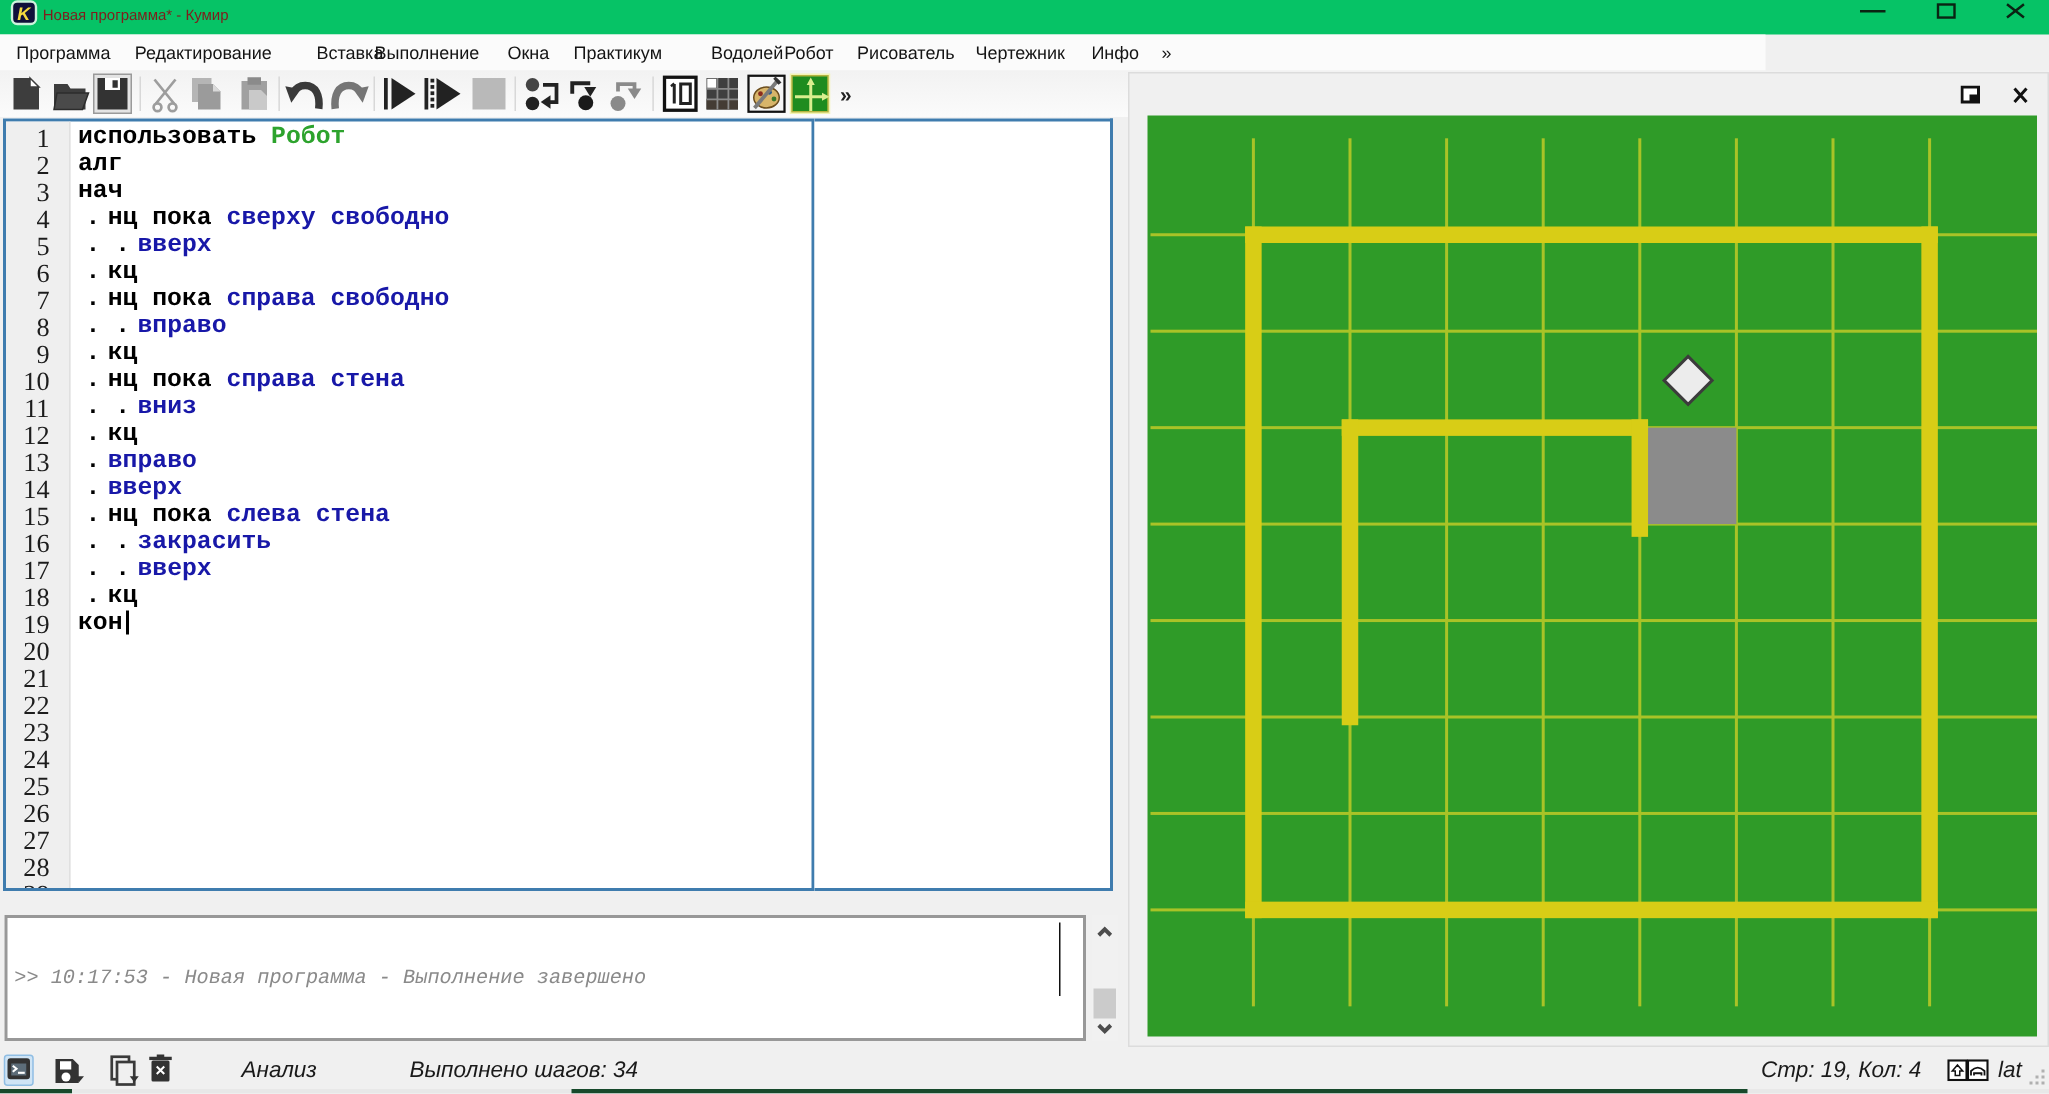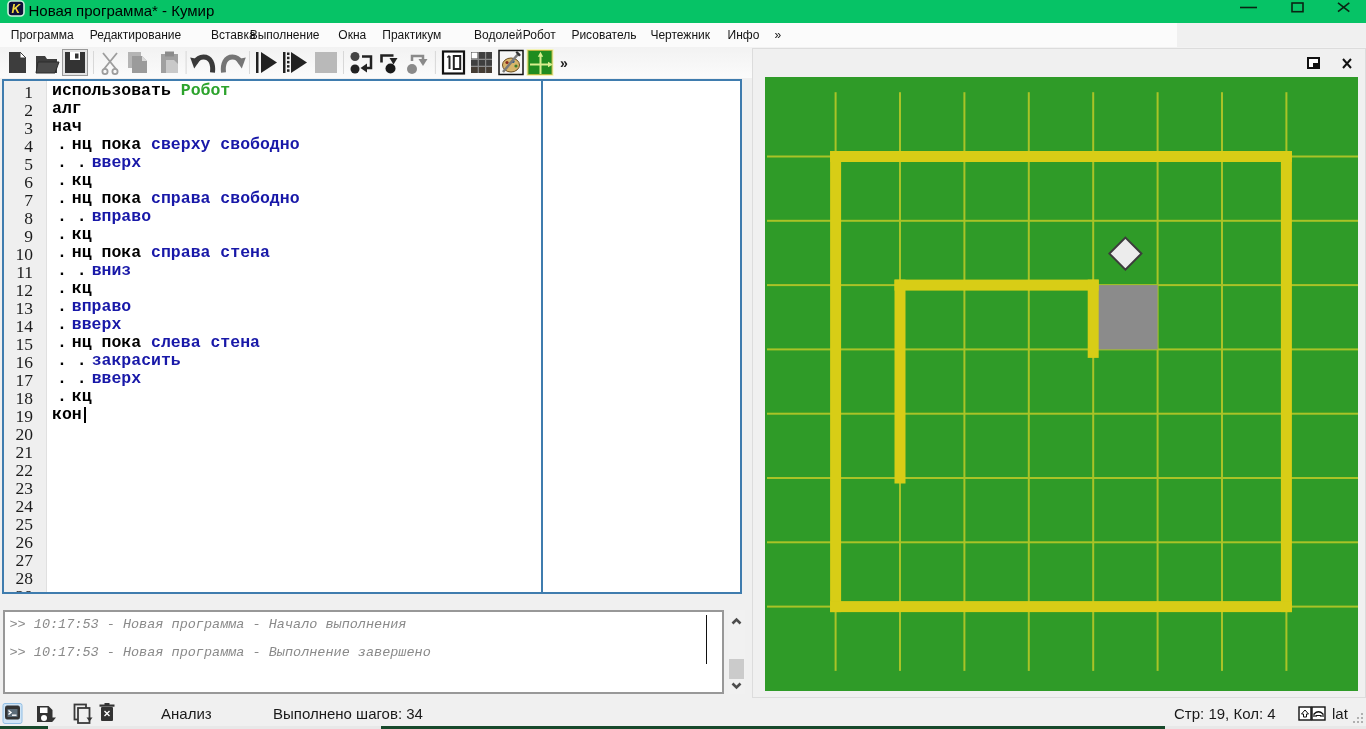--- a/index.html
+++ b/index.html
@@ -1,19 +1,19 @@
 <!DOCTYPE html>
 <html><head><meta charset="utf-8">
 <style>
   html,body{margin:0;padding:0;width:1366px;height:729px;overflow:hidden;
     font-family:"Liberation Sans",sans-serif;background:#f0f0f0;position:relative;}
   .abs{position:absolute;}
   
   #titlebar{left:0;top:0;width:1366px;height:22.5px;background:#06c366;}
-  #ktitle{left:28.5px;top:0;height:21px;line-height:21px;font-size:15px;color:#000000;}
+  #ktitle{left:28.5px;top:0;height:21px;line-height:21px;font-size:10px;color:#7f1d1d;}
   
   #menubar{left:0;top:22.5px;width:1177px;height:24.5px;background:#fbfbfb;font-size:12px;color:#141414;}
   #menubar span{position:absolute;top:0;height:24.5px;line-height:25px;}
   
   #toolbar{left:0;top:47px;width:1366px;height:31px;background:linear-gradient(#f2f2f2,#fbfbfb);}
   
   #editor{left:2px;top:79px;width:537px;height:511px;border:2px solid #3f7cae;background:#fff;overflow:hidden;}
   #gutter{left:0;top:0;width:42px;height:511px;background:#efefef;border-right:1px solid #e0e0e0;}
   #lnums{left:0;top:2.2px;width:29px;text-align:right;font-family:"Liberation Serif",serif;font-size:17.5px;color:#1c1c1c;line-height:18px;white-space:pre;}
   #code{left:48px;top:1.2px;font-family:"Liberation Mono",monospace;font-weight:bold;
@@ -22,21 +22,21 @@
   #marginpanel{left:543px;top:79px;width:197px;height:511px;border:2px solid #3f7cae;border-left:none;background:#fff;}
   
   #console{left:3px;top:610px;width:717px;height:80px;border:2px solid #989898;background:#fff;}
   #console .line{position:absolute;left:4.5px;font-family:"Liberation Mono",monospace;
       font-style:italic;font-size:13.5px;color:#8a8a8a;white-space:pre;}
   #caret2{left:700.5px;top:2.5px;width:1.8px;height:49px;background:#111;}
   #sbar{left:727.5px;top:610px;width:17px;height:84px;background:#f1f1f1;}
   #sthumb{left:1px;top:49px;width:15px;height:20px;background:#cbcbcb;}
   
   #statusbar{left:0;top:700px;width:1366px;height:26px;background:#f0f0f0;font-size:15px;color:#1a1a1a;}
-  #statusbar span{position:absolute;top:0;height:26px;line-height:27px;}
+  #statusbar span{position:absolute;top:0;height:26px;line-height:27px;font-style:italic;}
   #bottomstrip{left:0;top:726px;width:1366px;height:3px;background:#e8e8e8;}
   .bseg{position:absolute;top:0;height:3px;background:#17492b;}
   
   #robotpanel{left:752px;top:48px;width:612px;height:648px;background:#f0f0f0;border:1px solid #dcdcdc;}
   #rtitle{left:0;top:0;width:556px;height:27px;text-align:center;font-weight:bold;font-size:12.5px;color:#111;line-height:26.5px;}
   #field{left:12px;top:28px;width:593px;height:614px;background:#2f9b28;}
 </style></head>
 <body>
 <div class="abs" id="titlebar">
   <svg class="abs" style="left:0;top:0" width="1366" height="21">
@@ -187,21 +187,20 @@
 <span class="d">.</span> <span class="kb">вверх</span>
 <span class="d">.</span> нц пока <span class="kb">слева стена</span>
 <span class="d">.</span> <span class="d">.</span> <span class="kb">закрасить</span>
 <span class="d">.</span> <span class="d">.</span> <span class="kb">вверх</span>
 <span class="d">.</span> кц
 кон</div>
   <div class="abs" style="left:80px;top:326px;width:2px;height:16px;background:#000"></div>
 </div>
 <div class="abs" id="marginpanel"></div>
 <div class="abs" id="console">
-  <div class="line" style="top:5.2px">&gt;&gt; 10:17:53 - Новая программа - Начало выполнения</div>
   <div class="line" style="top:33.2px">&gt;&gt; 10:17:53 - Новая программа - Выполнение завершено</div>
   <div class="abs" id="caret2"></div>
 </div>
 <div class="abs" id="sbar">
   <svg class="abs" style="left:0;top:0" width="17" height="84">
     <path d="M4.5 13.5 L8.5 9.5 L12.5 13.5" fill="none" stroke="#4d4d4d" stroke-width="2.6"></path>
     <path d="M4.5 73.5 L8.5 77.5 L12.5 73.5" fill="none" stroke="#4d4d4d" stroke-width="2.6"></path>
   </svg>
   <div class="abs" id="sthumb"></div>
 </div>

